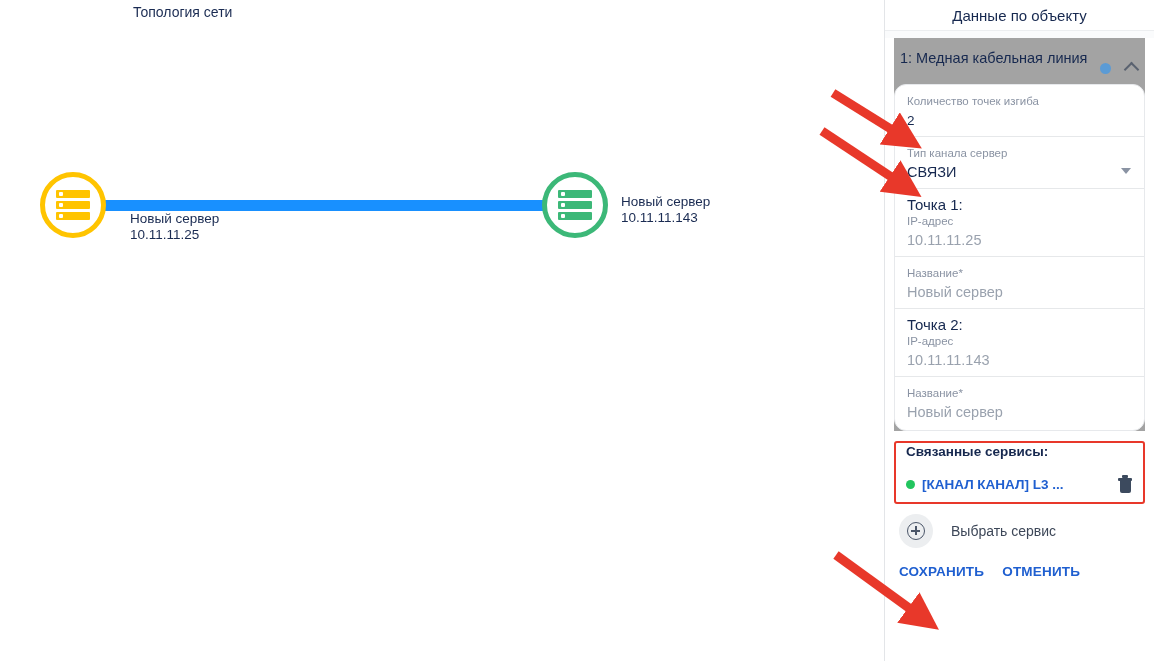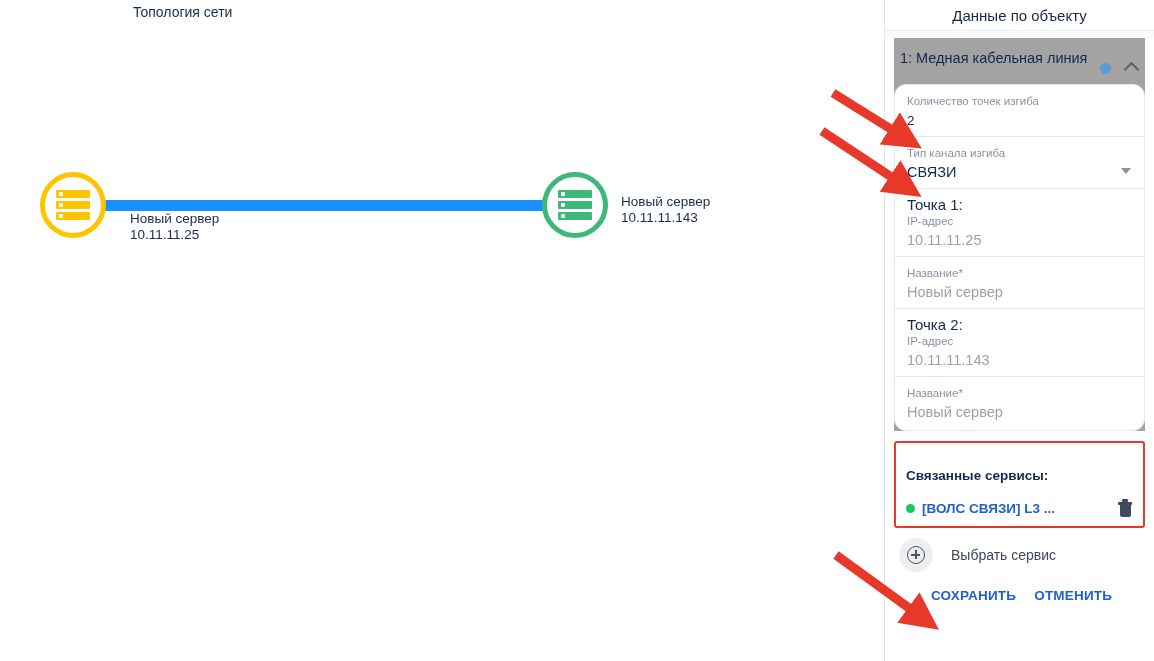--- a/index.html
+++ b/index.html
@@ -211,21 +211,21 @@
   .sub-field {
     padding: 0 12px 5px 12px;
     border-bottom: 1px solid #e6e8ea;
   }
 
   
   .services-box {
     margin: 10px 9px 0 9px;
     border: 2px solid #e8382a;
     border-radius: 3px;
-    padding: 24px 10px 9px 10px;
+    padding: 0 10px 9px 10px;
     box-sizing: border-box;
   }
   .services-title {
     font-size: 13.5px;
     font-weight: bold;
     color: #16284f;
     line-height: 18px;
   }
   .service-row {
     display: flex;
@@ -340,21 +340,20 @@
   .action-btn {
     font-size: 13.5px;
     font-weight: bold;
     color: #1f5fd0;
     letter-spacing: 0.2px;
     background: none;
     border: none;
     padding: 0;
     cursor: pointer;
     font-family: inherit;
-    margin-left: 32px;
   }
   #cancel-button { margin-left: 18px; }
 
   
   #annotation-layer {
     position: absolute;
     left: 0;
     top: 0;
     width: 1154px;
     height: 661px;
@@ -413,21 +412,21 @@
     </div>
 
     <div class="fields-card">
 
       <div class="field">
         <div class="field-label">Количество точек изгиба</div>
         <div class="field-value small-num">2</div>
       </div>
 
       <div class="field">
-        <div class="field-label">Тип канала изгиба</div>
+        <div class="field-label">Тип канала сервер</div>
         <div class="field-value">СВЯЗИ</div>
         <span class="select-caret"></span>
       </div>
 
       <div class="point-heading">Точка 1:</div>
       <div class="sub-field">
         <div class="field-label">IP-адрес</div>
         <div class="field-value muted">10.11.11.25</div>
       </div>
       <div class="field">
@@ -446,21 +445,21 @@
       </div>
 
     </div>
   </div>
 
   <div class="services-box">
     <div class="services-title">Связанные сервисы:</div>
 
     <div class="service-row">
       <span class="service-dot"></span>
-      <span class="service-name">[ВОЛС СВЯЗИ] L3 ...</span>
+      <span class="service-name">[КАНАЛ КАНАЛ] L3 ...</span>
       <span class="trash-icon">
         <span class="trash-lid"></span>
       </span>
     </div>
   </div>
 
   <div class="add-service-row">
     <span class="add-circle">
       <span class="ring"></span>
     </span>

